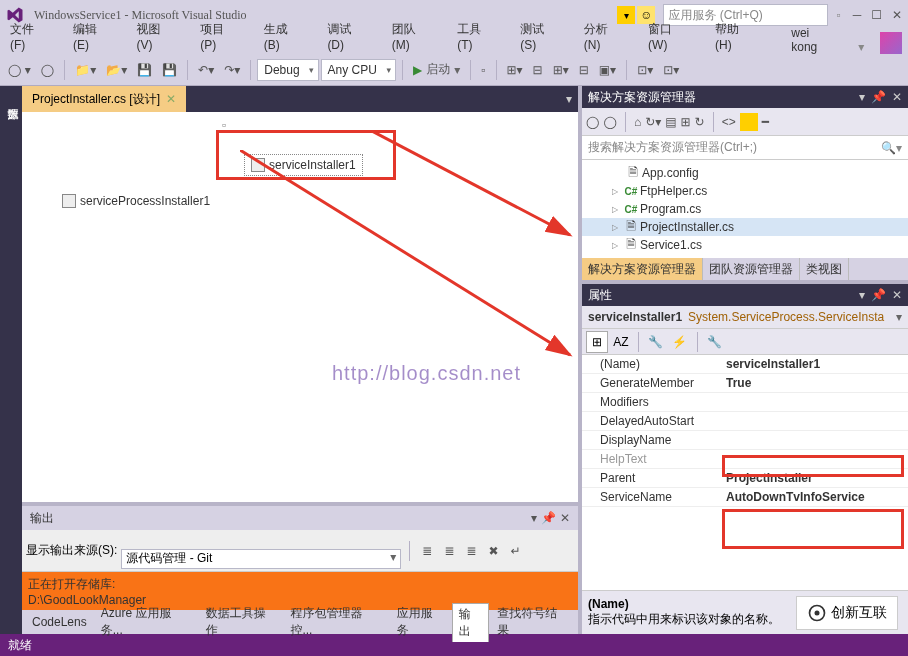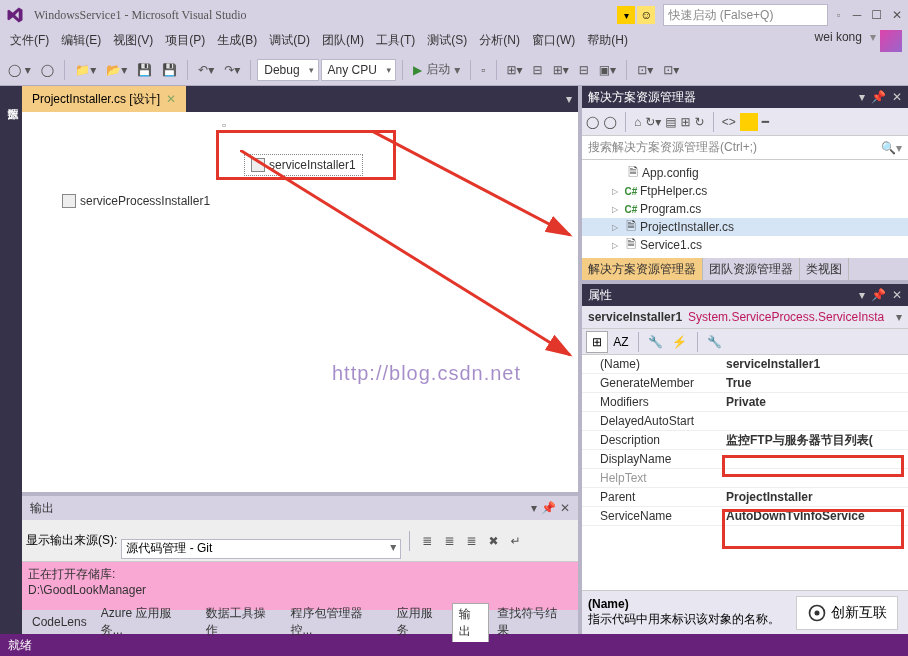--- a/index.html
+++ b/index.html
@@ -7,21 +7,21 @@
 
 .titlebar { height: 30px; background: #d6d2e3; display: flex; align-items: center; padding: 0 6px; }
 .vs-logo { width: 18px; height: 18px; margin-right: 10px; }
 .title-text { color: #555; flex: 1; font-family: Liberation Serif, serif; }
 .title-btns { display: flex; align-items: center; gap: 2px; }
 .yellow-sq { width: 18px; height: 18px; background: #ffcf00; color:#000; display:flex; align-items:center; justify-content:center; font-size:10px;}
 .yellow-smile { width: 18px; height: 18px; background: #ffe36d; display:flex; align-items:center; justify-content:center; }
 .search-box { border: 1px solid #b8b8c8; background: #fff; height: 22px; width: 165px; padding: 0 4px; color:#888; display:flex; align-items:center; margin: 0 6px; }
 .win-btns { display: flex; gap: 10px; margin-left: 10px; color:#555; }
 
-.menubar { height: 24px; background: #d6d2e3; display: flex; align-items: flex-start; padding: 0 6px; gap: 4px; }
+.menubar { height: 24px; background: #d6d2e3; display: flex; align-items: flex-end; padding: 0 6px; gap: 16px; }
 .menu-item { padding: 2px 4px; color: #333; }
 .menu-spacer { flex: 1; }
 .user-name { color: #333; margin-right: 4px; }
 .avatar { width: 22px; height: 22px; background: linear-gradient(135deg,#d4a,#96c); }
 
 .toolbar { height: 32px; background: #d6d2e3; border-bottom: 1px solid #b0abc0; display: flex; align-items: center; padding: 0 4px; gap: 2px; }
 .tb-btn { padding: 2px 4px; color: #555; display:flex; align-items:center; }
 .tb-sep { width: 1px; height: 20px; background: #b5b0c5; margin: 0 4px; }
 .tb-combo { border: 1px solid #b8b8c8; background: #fff; height: 22px; padding: 0 18px 0 6px; display:flex; align-items:center; position:relative; color:#333; }
 .tb-combo::after { content:"▾"; position:absolute; right:4px; color:#666; font-size:9px; }
@@ -43,21 +43,21 @@
 .red-box { position:absolute; border:3px solid #e3362a; pointer-events:none; }
 .watermark { position:absolute; color:#4c1d95; font-size:20px; opacity:.5; letter-spacing:1px; }
 
 .output-panel { border-top: 4px solid #b8b4c8; display:flex; flex-direction:column; }
 .panel-header { background:#d6d2e3; height:24px; display:flex; align-items:center; padding:0 8px; color:#333; }
 .panel-header .spacer { flex:1; }
 .panel-header .icons { display:flex; gap:4px; color:#555; }
 .out-toolbar { background:#eee; border-bottom:1px solid #ccc; height:42px; display:flex; align-items:center; padding:0 4px; gap:4px; }
 .out-combo { border:1px solid #b8b8c8; background:#fff; height:20px; flex:1; max-width:280px; padding:0 30px 0 4px; position:relative; display:flex; align-items:flex-start;margin-top:17px; }
 .out-combo::after { content:"▾"; position:absolute; right:4px; color:#666; }
-.out-body { background:#f9a8d4; padding:4px 6px; font-family: Consolas, monospace; color:#333; height:48px; overflow:auto; }
+.out-body { background:#f97316; padding:4px 6px; font-family: Consolas, monospace; color:#333; height:38px; overflow:auto; }
 .bottom-tabs { background:#d6d2e3; height:24px; display:flex; align-items:center; padding:0 4px; gap:2px; }
 .btab { padding:2px 6px; color:#333; }
 .btab.active { background:#fff; border:1px solid #aaa; border-bottom:none; }
 
 .right-col { width: 330px; display:flex; flex-direction:column; background:#eee; border-left:4px solid #b8b4c8; }
 .rp-header { background:#35324a; color:#fff; height:22px; display:flex; align-items:center; padding:0 6px; }
 .rp-header .spacer{flex:1}
 .rp-header .icons{display:flex; gap:6px; color:#ccc}
 .rp-toolbar { height:28px; background:#e8e6f0; border-bottom:1px solid #ccc; display:flex; align-items:center; padding:0 4px; gap:4px; color:#555; }
 .rp-toolbar .yw { width:18px; height:18px; background:#ffcf00; }
@@ -97,21 +97,21 @@
 
 <div class="titlebar">
   <svg class="vs-logo" viewBox="0 0 24 24">
       <path fill="#68217a" d="M17 2l5 3v14l-5 3-8-7-5 4-2-1V6l2-1 5 4 8-7zm0 5l-5 5 5 5V7z"></path>
     </svg>
   <span class="title-text">WindowsService1 - Microsoft Visual Studio</span>
   <div class="title-btns">
     <span class="yellow-sq">▾</span>
     <span class="yellow-smile">☺</span>
     <div class="search-box">
-        <span>快速启动 (False+Q)</span>
+        <span>应用服务 (Ctrl+Q)</span>
       </div>
     <span style="color:#888">▫</span>
     <div class="win-btns">
       <span>─</span>
       <span>☐</span>
       <span>✕</span>
     </div>
   </div>
 </div>
 
@@ -307,21 +307,21 @@
         <span>属性</span>
         <span class="spacer"></span>
         <span class="icons">
             <span>▾</span>
             <span>📌</span>
             <span>✕</span>
           </span>
       </div>
       <div class="props-obj">
         <b>serviceInstaller1</b>
-        <span style="color:#be185d">System.ServiceProcess.ServiceInsta</span>
+        <span style="color:#a16207">System.ServiceProcess.ServiceInsta</span>
         <span style="margin-left:auto;color:#666">▾</span>
       </div>
       <div class="props-tb">
         <span class="ptb-btn pressed">⊞</span>
         <span class="ptb-btn">AZ</span>
         <span class="tb-sep"></span>
         <span class="ptb-btn">🔧</span>
         <span class="ptb-btn">⚡</span>
         <span class="tb-sep"></span>
         <span class="ptb-btn" style="color:#aaa">🔧</span>
@@ -330,28 +330,23 @@
         <div class="prow">
             <span class="k">(Name)</span>
             <span class="v bold">serviceInstaller1</span>
           </div>
         <div class="prow">
             <span class="k">GenerateMember</span>
             <span class="v">True</span>
           </div>
         <div class="prow">
             <span class="k">Modifiers</span>
-            <span class="v">Private</span>
           </div>
         <div class="prow">
             <span class="k">DelayedAutoStart</span>
-          </div>
-        <div class="prow">
-            <span class="k">Description</span>
-            <span class="v bold">监控FTP与服务器节目列表(</span>
           </div>
         <div class="prow">
             <span class="k">DisplayName</span>
             <span class="v"></span>
           </div>
         <div class="prow dim">
             <span class="k">HelpText</span>
             <span class="v"></span>
           </div>
         <div class="prow">

